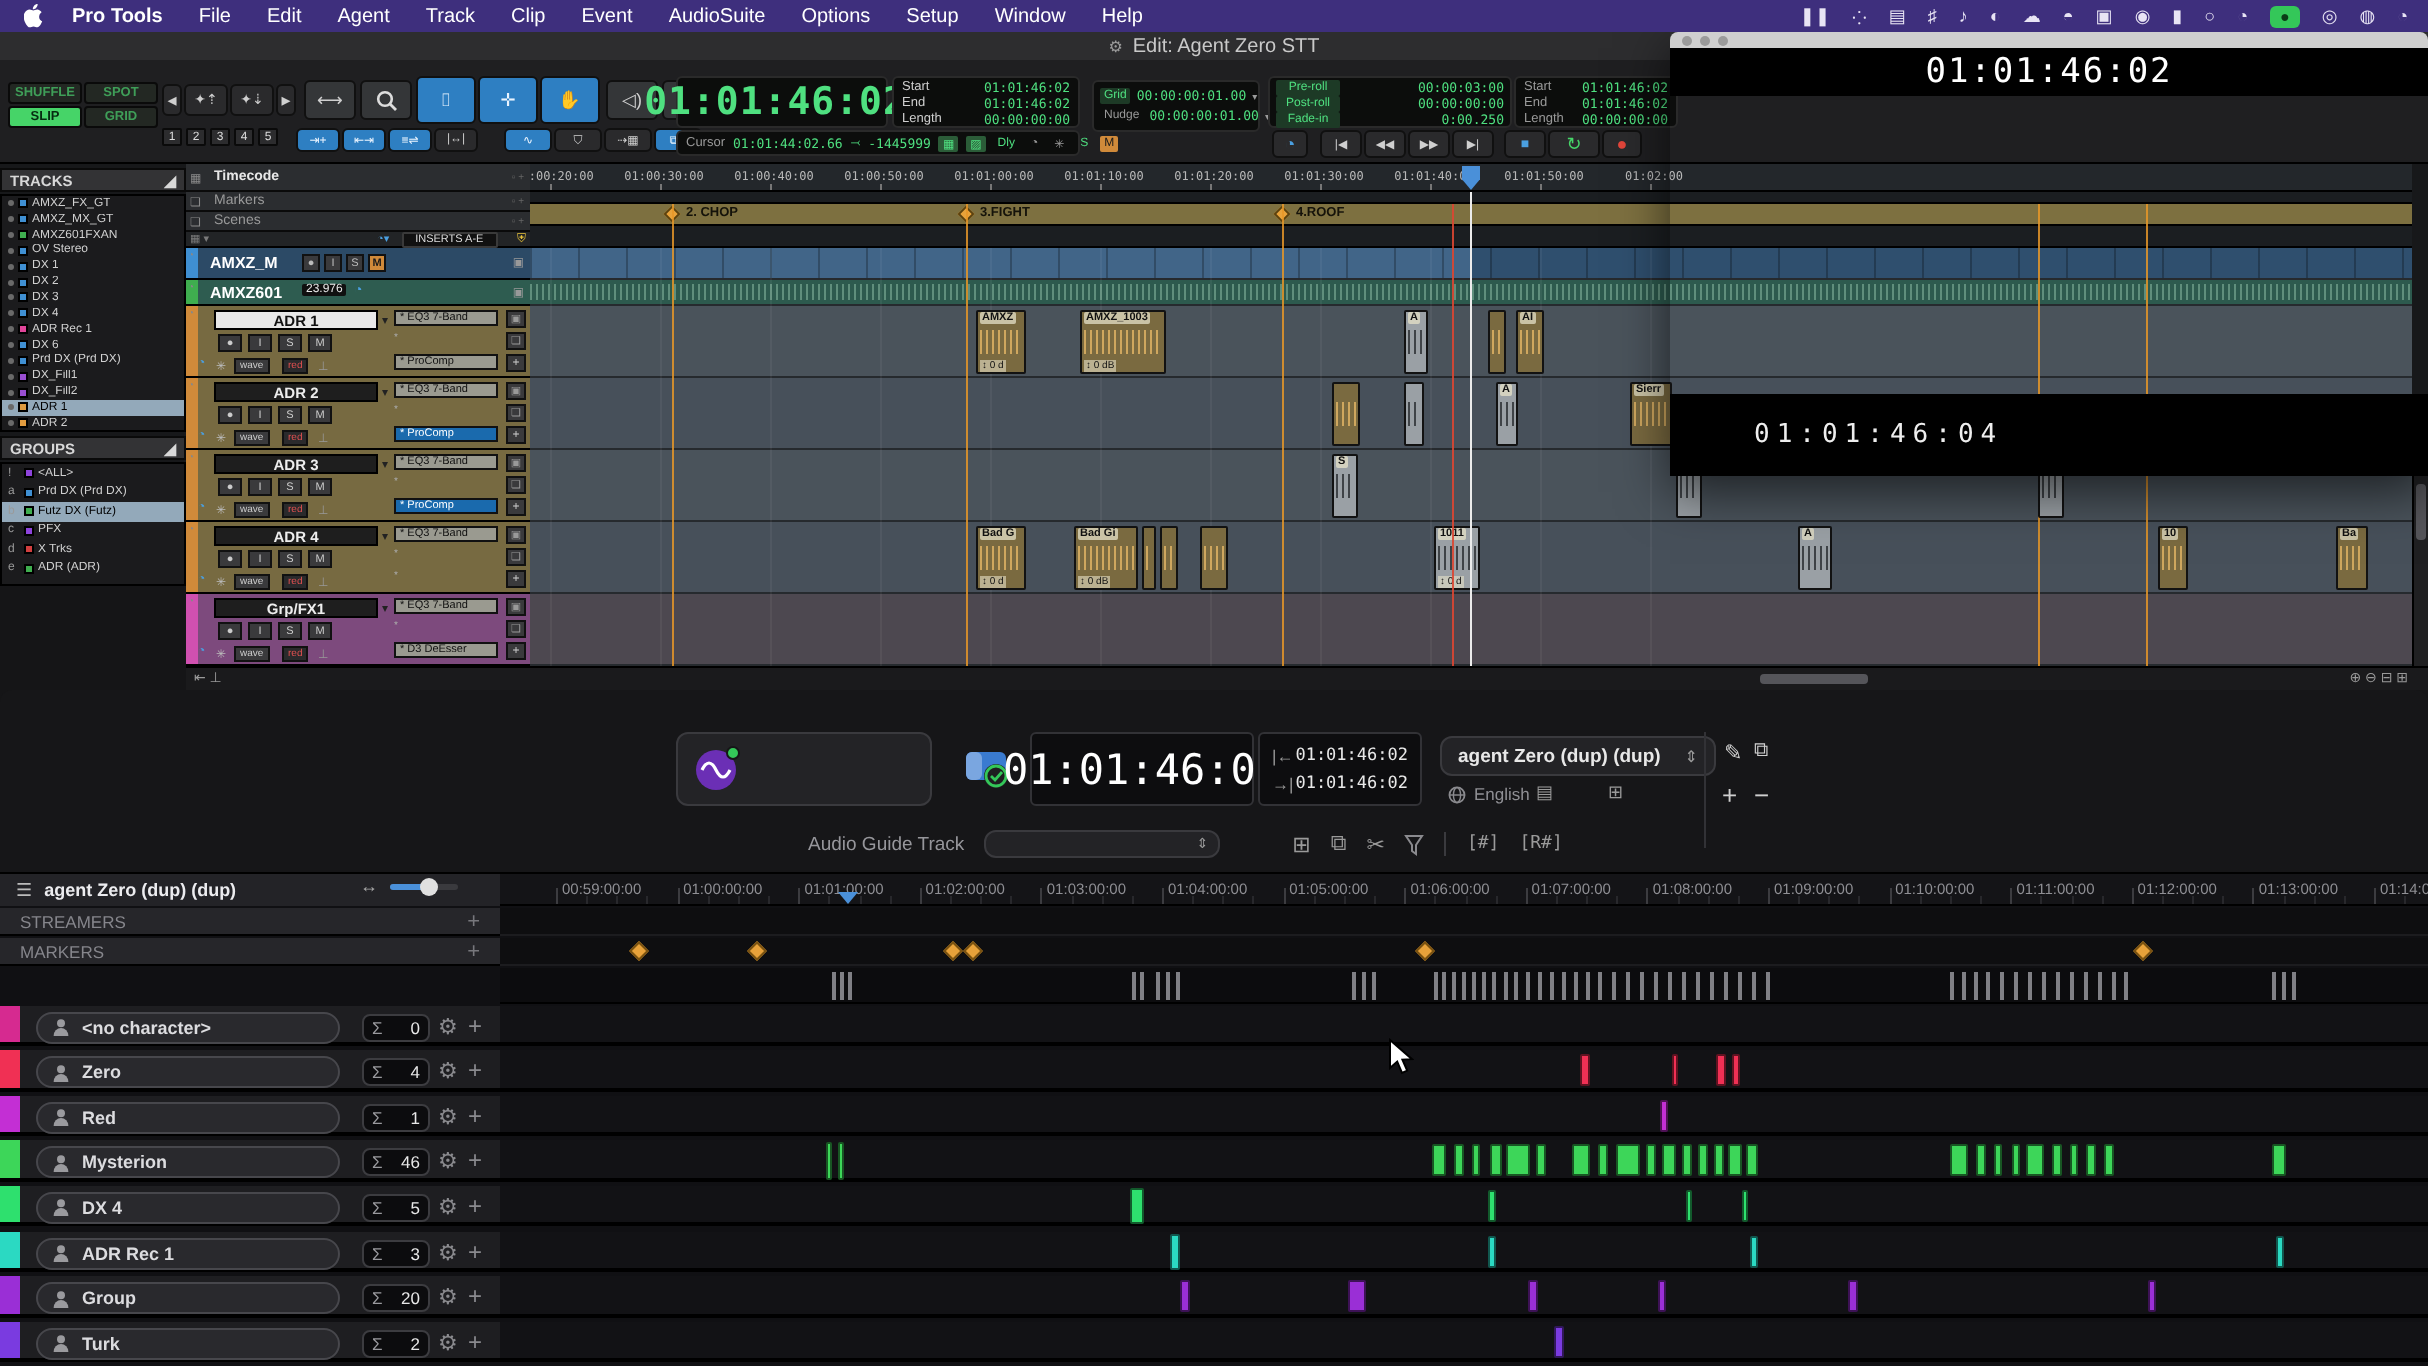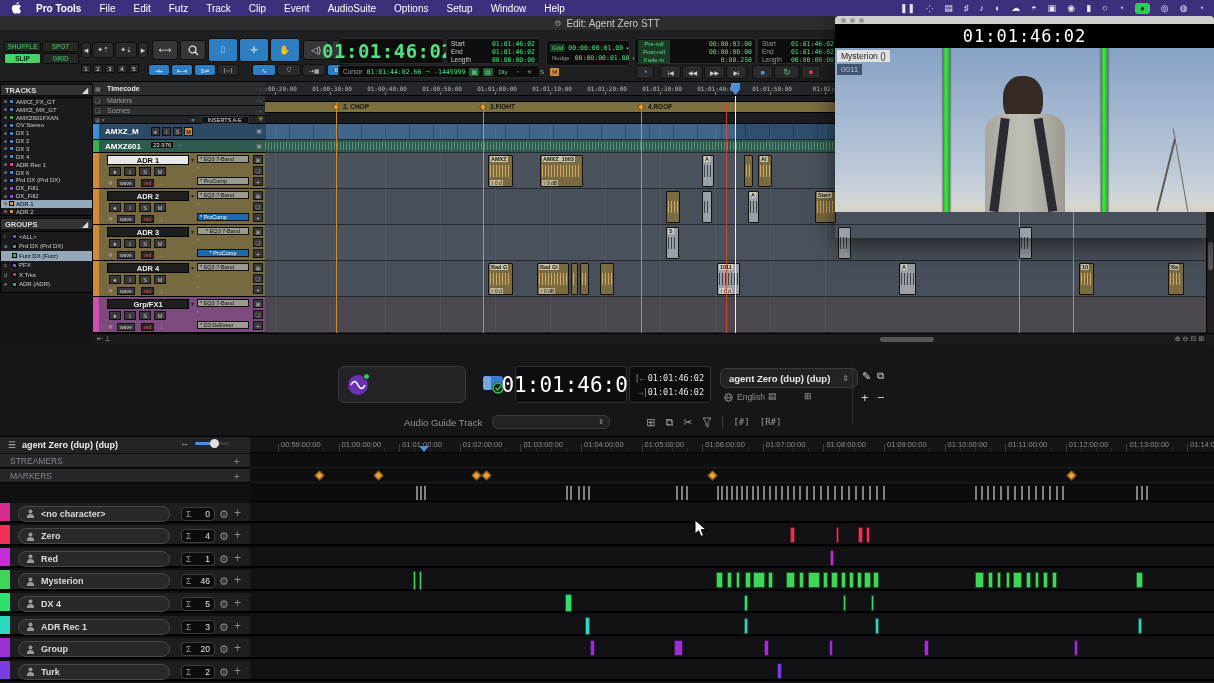--- a/index.html
+++ b/index.html
@@ -78,21 +78,21 @@
   <div class="abs menubar">
     <span class="apple">
       <svg width="10" height="12" viewBox="0 0 10 12">
           <path d="M7.2 2.2c-.5.6-1.3 1-2 .9-.1-.8.3-1.6.7-2.1C6.4.4 7.3 0 8 0c.1.8-.3 1.6-.8 2.2zM8 3.2c-1.1-.1-2 .6-2.5.6S4.2 3.2 3.3 3.2C2.1 3.3 1 4 .4 5.1c-1.2 2.1-.3 5.2.9 6.9.6.8 1.2 1.7 2.1 1.7.8 0 1.2-.5 2.2-.5s1.3.5 2.2.5 1.5-.8 2-1.6c.6-.9.9-1.8.9-1.9 0 0-1.8-.7-1.8-2.7 0-1.7 1.4-2.5 1.5-2.6C9.6 3.7 8.5 3.2 8 3.2z" fill="#fff" transform="scale(.85)"></path>
         </svg>
     </span>
     <div class="menu-items" id="menuItems">
         <span class="first">Pro Tools</span>
         <span>File</span>
         <span>Edit</span>
-        <span>Futz</span>
+        <span>Agent</span>
         <span>Track</span>
         <span>Clip</span>
         <span>Event</span>
         <span>AudioSuite</span>
         <span>Options</span>
         <span>Setup</span>
         <span>Window</span>
         <span>Help</span>
       </div>
     <div class="status-icons" id="statusIcons">
@@ -447,21 +447,21 @@
           <span style="position: absolute; left: 24px; top: 26px; background: rgb(58, 58, 60); border: 1px solid rgb(17, 17, 17); color: rgb(204, 204, 204); font-size: 5px; padding: 0px 2px;">wave</span>
           <span style="position: absolute; left: 48px; top: 26px; background: rgb(42, 42, 44); border: 1px solid rgb(17, 17, 17); color: rgb(224, 80, 80); font-size: 5px; padding: 0px 2px;">red</span>
           <span style="position: absolute; left: 66px; top: 26px; color: rgb(153, 153, 153); font-size: 6px;">⊥</span>
           <span style="position: absolute; left: 104px; top: 2px; background: rgb(154, 154, 144); border: 1px solid rgb(17, 17, 17); color: rgb(17, 17, 17); font-size: 5.5px; padding: 0px 2px; width: 52px; overflow: hidden; white-space: nowrap;">* EQ3 7-Band</span>
           <span style="position: absolute; left: 104px; top: 13px; color: rgb(170, 170, 170); font-size: 5px;">*</span>
           <span style="position: absolute; left: 104px; top: 24px; border: 1px solid rgb(17, 17, 17); font-size: 5.5px; padding: 0px 2px; width: 52px; overflow: hidden; white-space: nowrap; background: rgb(26, 106, 173); color: rgb(255, 255, 255);">* ProComp</span>
           <span style="position: absolute; right: 2px; top: 2px; width: 10px; height: 9px; background: rgb(58, 58, 60); border: 1px solid rgb(17, 17, 17); color: rgb(153, 153, 153); font-size: 5.5px; display: flex; align-items: center; justify-content: center;">▣</span>
           <span style="position: absolute; right: 2px; top: 13px; width: 10px; height: 9px; background: rgb(58, 58, 60); border: 1px solid rgb(17, 17, 17); color: rgb(153, 153, 153); font-size: 5.5px; display: flex; align-items: center; justify-content: center;">❏</span>
           <span style="position: absolute; right: 2px; top: 24px; width: 10px; height: 9px; background: rgb(58, 58, 60); border: 1px solid rgb(17, 17, 17); color: rgb(204, 204, 204); font-size: 6px; display: flex; align-items: center; justify-content: center;">+</span>
         </div>
-        <div style="position: absolute; left: 0px; top: 143px; width: 172px; height: 36px; background: rgb(119, 106, 65); border-bottom: 1px solid rgb(0, 0, 0); text-align: center;">
+        <div style="position: absolute; left: 0px; top: 143px; width: 172px; height: 36px; background: rgb(119, 106, 65); border-bottom: 1px solid rgb(0, 0, 0);">
           <div style="position: absolute; left: 0px; top: 0px; width: 6px; height: 100%; background: rgb(208, 138, 58);"></div>
           <span style="position: absolute; top: 1px; color: rgb(136, 136, 136); font-size: 5px; left: 1px;">◔</span>
           <span style="position: absolute; left: 14px; top: 2px; width: 82px; height: 10px; display: flex; align-items: center; justify-content: center; font-size: 7.5px; font-weight: bold; border: 1px solid rgb(0, 0, 0); background: rgb(30, 30, 30); color: rgb(238, 238, 238);">ADR 3</span>
           <span style="position: absolute; left: 98px; top: 3px; color: rgb(34, 34, 34); font-size: 6px;">▾</span>
           <span style="position: absolute; left: 16px; top: 14px; width: 12px; height: 9px; background: rgb(58, 58, 60); border: 1px solid rgb(17, 17, 17); color: rgb(204, 204, 204); font-size: 5.5px; display: flex; align-items: center; justify-content: center;">●</span>
           <span style="position: absolute; left: 31px; top: 14px; width: 12px; height: 9px; background: rgb(58, 58, 60); border: 1px solid rgb(17, 17, 17); color: rgb(204, 204, 204); font-size: 5.5px; display: flex; align-items: center; justify-content: center;">I</span>
           <span style="position: absolute; left: 46px; top: 14px; width: 12px; height: 9px; background: rgb(58, 58, 60); border: 1px solid rgb(17, 17, 17); color: rgb(204, 204, 204); font-size: 5.5px; display: flex; align-items: center; justify-content: center;">S</span>
           <span style="position: absolute; left: 61px; top: 14px; width: 12px; height: 9px; background: rgb(58, 58, 60); border: 1px solid rgb(17, 17, 17); color: rgb(204, 204, 204); font-size: 5.5px; display: flex; align-items: center; justify-content: center;">M</span>
           <span style="position: absolute; left: 6px; top: 26px; color: rgb(74, 159, 224); font-size: 6px;">◔</span>
           <span style="position: absolute; left: 15px; top: 26px; color: rgb(187, 187, 187); font-size: 6px;">✳</span>
@@ -679,36 +679,21 @@
     </div>
   </div>
 
   <div class="abs videowin">
     <div class="vw-title">
         <i></i>
         <i></i>
         <i></i>
       </div>
     <div class="vw-tc mono">01:01:46:02</div>
-    <div class="vw-video">
-      <div style="position:absolute;left:0;bottom:0;width:100%;height:14px;background:linear-gradient(rgba(226,224,214,0),#d4d2c6)"></div>
-
-      <div style="position:absolute;left:168px;top:28px;width:40px;height:46px;background:#342a22;border-radius:45% 45% 40% 40%"></div>
-      <div style="position:absolute;left:150px;top:66px;width:80px;height:98px;background:linear-gradient(90deg,#a8a59e,#c2bfb6 45%,#9d9a92);border-radius:18px 18px 0 0"></div>
-      <div style="position:absolute;left:160px;top:70px;width:9px;height:94px;background:#2e2a33;transform:rotate(7deg)"></div>
-      <div style="position:absolute;left:206px;top:70px;width:9px;height:94px;background:#2e2a33;transform:rotate(-9deg)"></div>
-      <div style="position:absolute;left:330px;top:90px;width:2px;height:74px;background:#5a5a52;transform:rotate(14deg)"></div>
-      <div style="position:absolute;left:345px;top:80px;width:1px;height:84px;background:#6a6a62;transform:rotate(-10deg)"></div>
-
-      <div class="streamer" id="streamerA" style="left: 108px;"></div>
-      <div class="streamer" id="streamerB" style="left: 266px;"></div>
-
-      <div style="position:absolute;left:2px;top:2px;background:#e2e2e2;color:#1a1a1a;font-size:8.5px;padding:1px 4px">Mysterion ()</div>
-      <div style="position:absolute;left:2px;top:16px;background:rgba(40,56,80,.75);color:#a8c8f0;font-size:8px;padding:1px 4px">0011</div>
-    </div>
+    <div class="vw-bottom mono">01:01:46:04</div>
   </div>
 
   <div class="abs cuepro">
 
     <div class="card" style="left:338px;top:21px;width:128px;height:37px;display:flex;align-items:center;gap:8px;padding:0 8px">
       <span style="position:relative;width:22px;height:22px;flex:0 0 auto">
         <svg width="22" height="22" viewBox="0 0 22 22">
             <circle cx="11" cy="11" r="10" fill="#6b2fb5"></circle>
             <path d="M4 11 q3.5-7 7 0 t7 0" stroke="#fff" stroke-width="1.6" fill="none"></path>
           </svg>

